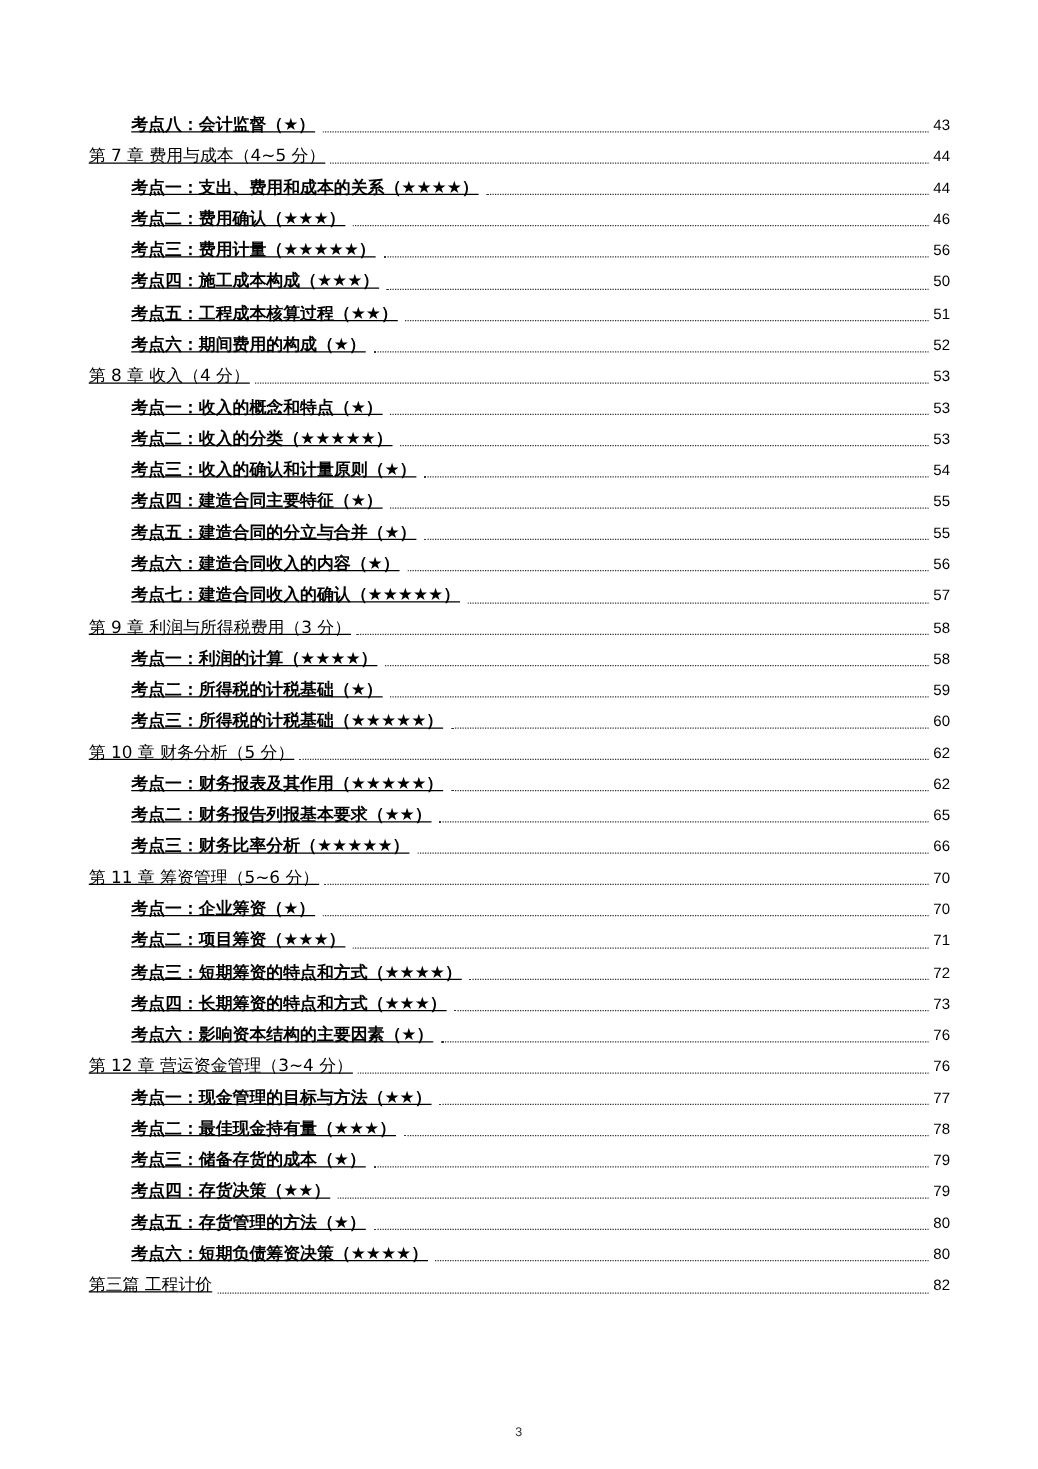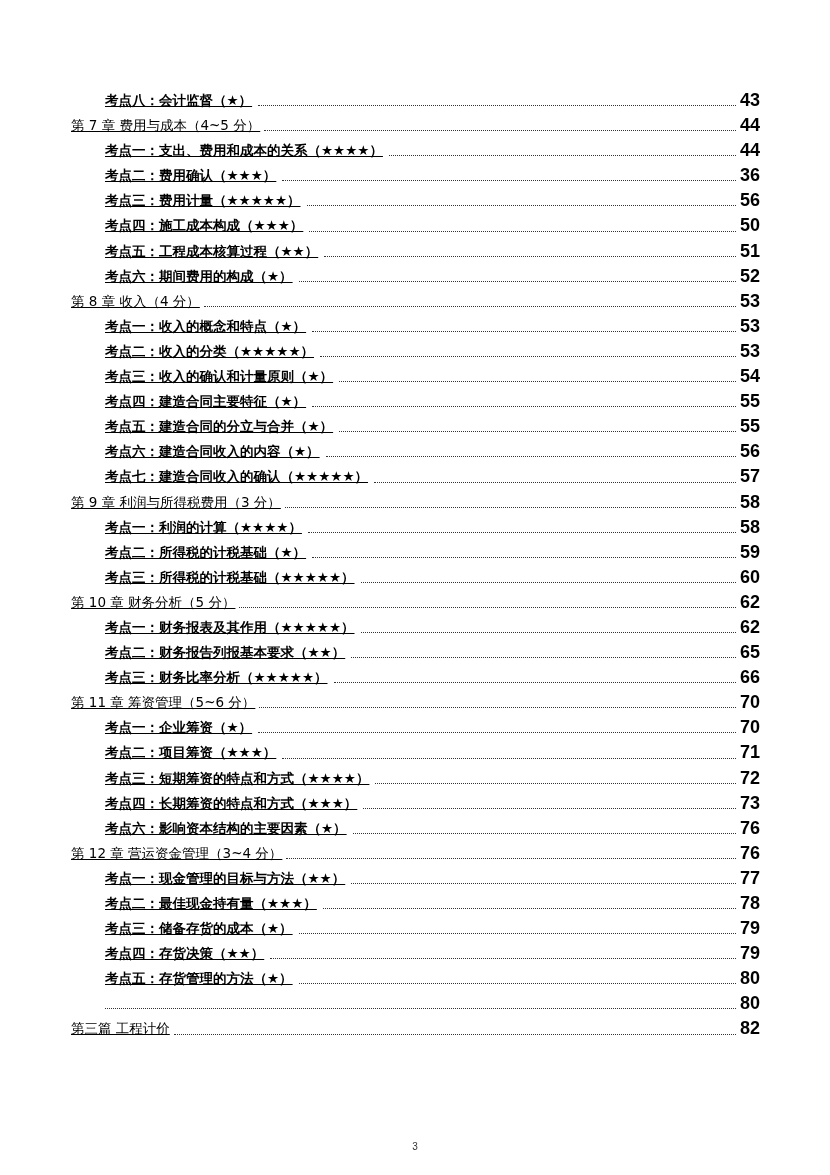--- a/index.html
+++ b/index.html
@@ -54,23 +54,23 @@
       content: "";
       position: absolute;
       left: 0;
       right: 0;
       bottom: 7px;
       border-bottom: 1.2px dotted #333;
     }
     .toc-page {
       flex: 0 0 auto;
       padding-left: 4px;
-      font-weight: bold;
+      font-weight: normal;
       font-family: "Liberation Sans", sans-serif;
-      font-size: 18px;
+      font-size: 12px;
     }
     .page-number {
       position: absolute;
       top: 1141px;
       left: 0;
       width: 830px;
       text-align: center;
       font-size: 10px;
       font-family: "Liberation Sans", sans-serif;
       color: #333;
@@ -91,21 +91,21 @@
       <span class="toc-page">44</span>
     </div>
     <div class="toc-row level-2">
       <span class="toc-title">考点一：支出、费用和成本的关系（★★★★）</span>
       <span class="toc-leader"></span>
       <span class="toc-page">44</span>
     </div>
     <div class="toc-row level-2">
       <span class="toc-title">考点二：费用确认（★★★）</span>
       <span class="toc-leader"></span>
-      <span class="toc-page">36</span>
+      <span class="toc-page">46</span>
     </div>
     <div class="toc-row level-2">
       <span class="toc-title">考点三：费用计量（★★★★★）</span>
       <span class="toc-leader"></span>
       <span class="toc-page">56</span>
     </div>
     <div class="toc-row level-2">
       <span class="toc-title">考点四：施工成本构成（★★★）</span>
       <span class="toc-leader"></span>
       <span class="toc-page">50</span>
@@ -254,20 +254,21 @@
       <span class="toc-title">考点四：存货决策（★★）</span>
       <span class="toc-leader"></span>
       <span class="toc-page">79</span>
     </div>
     <div class="toc-row level-2">
       <span class="toc-title">考点五：存货管理的方法（★）</span>
       <span class="toc-leader"></span>
       <span class="toc-page">80</span>
     </div>
     <div class="toc-row level-2">
+      <span class="toc-title">考点六：短期负债筹资决策（★★★★）</span>
       <span class="toc-leader"></span>
       <span class="toc-page">80</span>
     </div>
     <div class="toc-row level-1">
       <span class="toc-title">第三篇  工程计价</span>
       <span class="toc-leader"></span>
       <span class="toc-page">82</span>
     </div>
   </div>
 

